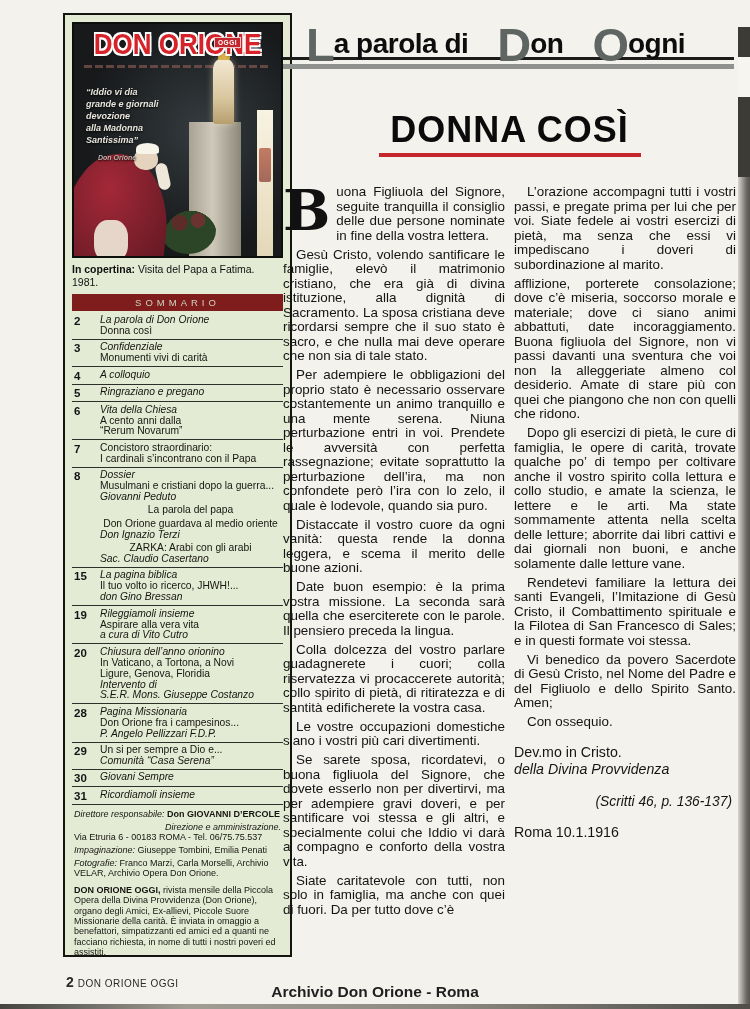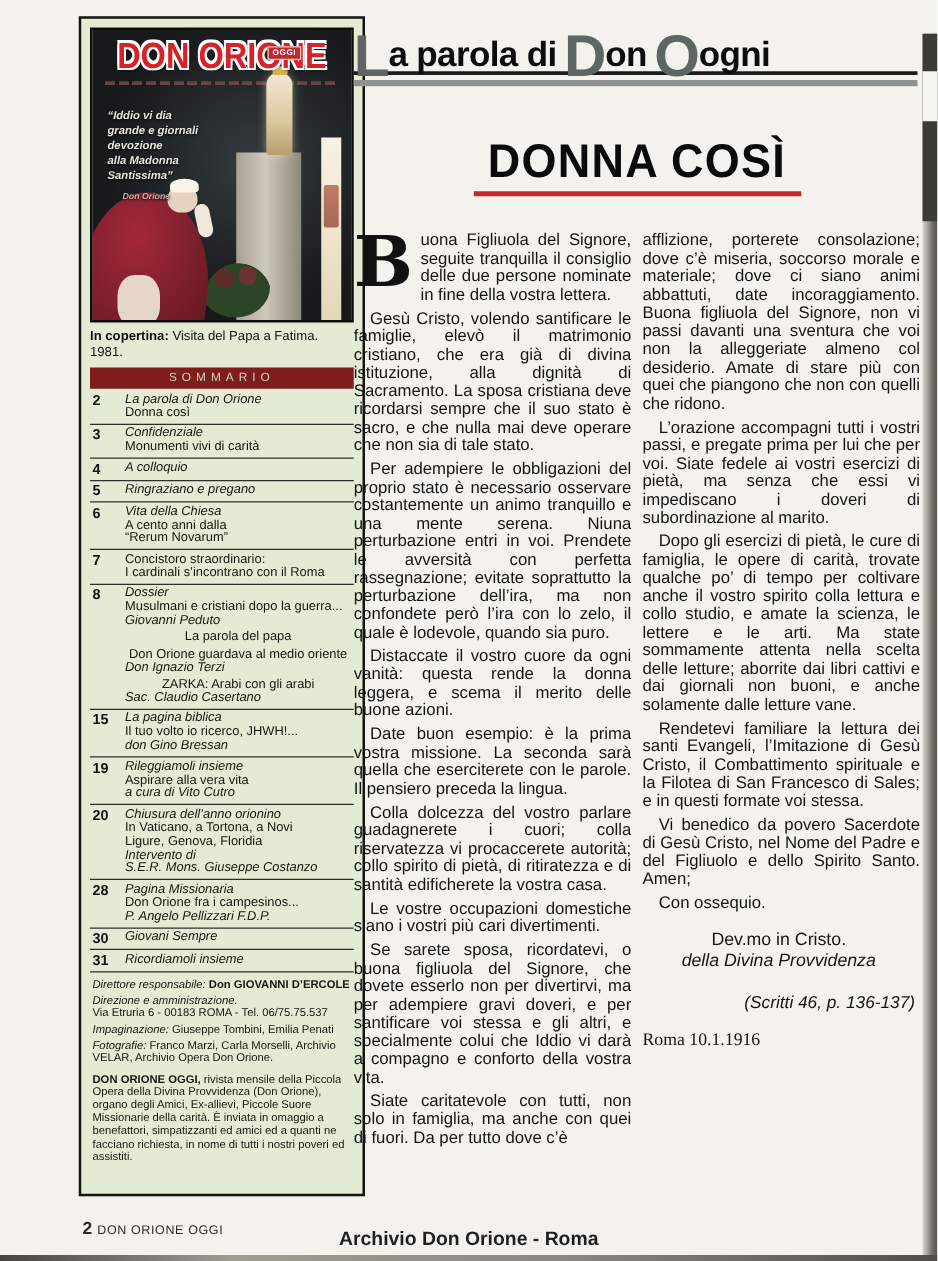--- a/index.html
+++ b/index.html
@@ -62,49 +62,49 @@
   .toc-item{display:flex;padding:2.5px 0 2px;border-bottom:1px solid #2e2e2a;}
   .toc-num{flex:0 0 26px;font-weight:700;font-size:11.5px;padding-left:2px;}
   .toc-lines{flex:1;font-size:10.3px;line-height:10.9px;color:#15150f;padding-right:2px;}
   .toc-line.it{font-style:italic;}
   .toc-line.gap{margin-top:2.5px;text-align:center;}
 
   .masthead{padding:4px 2px 0;font-size:9px;line-height:10.4px;color:#15150f;}
   .mast-line{margin-bottom:2.5px;}
   .mast-line .lab.it{font-style:italic;}
   .mast-line .b{font-weight:700;}
-  .mast-line .lab.blk{display:block;}
+  .mast-line .lab.blk{display:block;text-align:right;}
   .mast-line.gap{margin-top:6px;}
 
   
   .main{position:absolute;left:283px;top:18px;width:453px;}
   .kicker{position:relative;height:58px;}
   .kicker-line-black{position:absolute;left:0;right:2px;bottom:16px;height:3px;background:#1c1c1a;}
   .kicker-line-gray{position:absolute;left:0;right:2px;bottom:7px;height:5px;background:#8f918e;}
   .kicker-text{position:absolute;left:0;bottom:4px;white-space:nowrap;z-index:1;}
-  .kicker-part{margin-right:6px;}
+  .kicker-part{margin-right:6px;padding-left:23px;}
   .kicker .cap{font-size:47px;font-weight:700;color:#5f6562;letter-spacing:-1px;vertical-align:-8px;}
   .kicker .rest{font-size:28px;font-weight:700;color:#0d0d0d;letter-spacing:-.5px;}
 
   .article-title{margin-top:32px;text-align:center;}
   .article-title .t{display:inline-block;font-size:36px;font-weight:700;letter-spacing:1px;color:#0b0b0b;transform:scaleY(1.05);}
   .title-underline{width:262px;height:4px;background:#c4262b;margin:3px auto 0;}
 
   .columns{display:flex;gap:9px;margin-top:28px;}
   .col{width:222px;font-size:13.4px;line-height:14.5px;text-align:justify;color:#141414;}
   .col1{height:792px;overflow:hidden;}
   .para{margin:0 0 4.5px;text-indent:13px;}
   .para.first,.para.noind{text-indent:0;}
   .dropcap{float:left;font-family:"DejaVu Serif",serif;font-weight:700;font-size:56px;line-height:44px;
            padding:3px 6px 0 0;color:#111;}
 
-  .signature{margin-top:14px;text-align:center;font-size:14.2px;line-height:17.5px;padding-right:4px;}
+  .signature{margin-top:14px;text-align:left;font-size:14.2px;line-height:17.5px;padding-right:4px;}
   .sig-line.it{font-style:italic;}
   .citation{margin-top:16px;text-align:right;font-style:italic;font-size:13.8px;padding-right:4px;}
-  .dateline{margin-top:16px;font-size:14.2px;font-family:Liberation Serif, serif;}
+  .dateline{margin-top:16px;font-size:14.2px;}
 
   
   .footer-left{position:absolute;left:66px;top:974px;font-size:10px;color:#2a2a2a;}
   .footer-left .num{font-weight:700;font-size:14px;margin-right:4px;}
   .footer-left .mag{letter-spacing:.5px;}
   .footer-archive{position:absolute;left:0;right:0;top:983px;text-align:center;font-weight:700;
                   font-size:15.5px;color:#1f1f1f;}
 </style>
 </head>
 <body>
@@ -183,21 +183,21 @@
           <div class="toc-lines">
             <div class="toc-line it">Vita della Chiesa</div>
             <div class="toc-line">A cento anni dalla</div>
             <div class="toc-line">“Rerum Novarum”</div>
           </div>
         </div>
         <div class="toc-item">
           <div class="toc-num">7</div>
           <div class="toc-lines">
             <div class="toc-line">Concistoro straordinario:</div>
-            <div class="toc-line">I cardinali s’incontrano con il Roma</div>
+            <div class="toc-line">I cardinali s’incontrano con il Papa</div>
           </div>
         </div>
         <div class="toc-item">
           <div class="toc-num">8</div>
           <div class="toc-lines">
             <div class="toc-line it">Dossier</div>
             <div class="toc-line">Musulmani e cristiani dopo la guerra...</div>
             <div class="toc-line it">Giovanni Peduto</div>
             <div class="toc-line gap">La parola del papa</div>
             <div class="toc-line gap">Don Orione guardava al medio oriente</div>
@@ -231,20 +231,27 @@
             <div class="toc-line it">Intervento di</div>
             <div class="toc-line it">S.E.R. Mons. Giuseppe Costanzo</div>
           </div>
         </div>
         <div class="toc-item">
           <div class="toc-num">28</div>
           <div class="toc-lines">
             <div class="toc-line it">Pagina Missionaria</div>
             <div class="toc-line">Don Orione fra i campesinos...</div>
             <div class="toc-line it">P. Angelo Pellizzari F.D.P.</div>
+          </div>
+        </div>
+        <div class="toc-item">
+          <div class="toc-num">29</div>
+          <div class="toc-lines">
+            <div class="toc-line">Un si per sempre a Dio e...</div>
+            <div class="toc-line it">Comunità “Casa Serena”</div>
           </div>
         </div>
         <div class="toc-item">
           <div class="toc-num">30</div>
           <div class="toc-lines">
             <div class="toc-line it">Giovani Sempre</div>
           </div>
         </div>
         <div class="toc-item">
           <div class="toc-num">31</div>
@@ -282,22 +289,22 @@
           <p class="para">Per adempiere le obbligazioni del proprio stato è necessario osservare costantemente un animo tranquillo e una mente serena. Niuna perturbazione entri in voi. Prendete le avversità con perfetta rassegnazione; evitate soprattutto la perturbazione dell’ira, ma non confondete però l’ira con lo zelo, il quale è lodevole, quando sia puro.</p>
           <p class="para">Distaccate il vostro cuore da ogni vanità: questa rende la donna leggera, e scema il merito delle buone azioni.</p>
           <p class="para">Date buon esempio: è la prima vostra missione. La seconda sarà quella che eserciterete con le parole. Il pensiero preceda la lingua.</p>
           <p class="para">Colla dolcezza del vostro parlare guadagnerete i cuori; colla riservatezza vi procaccerete autorità; collo spirito di pietà, di ritiratezza e di santità edificherete la vostra casa.</p>
           <p class="para">Le vostre occupazioni domestiche siano i vostri più cari divertimenti.</p>
           <p class="para">Se sarete sposa, ricordatevi, o buona figliuola del Signore, che dovete esserlo non per divertirvi, ma per adempiere gravi doveri, e per santificare voi stessa e gli altri, e specialmente colui che Iddio vi darà a compagno e conforto della vostra vita.</p>
           <p class="para">Siate caritatevole con tutti, non solo in famiglia, ma anche con quei di fuori. Da per tutto dove c’è</p>
         </div>
       <div class="col col2">
 
-      <p class="para noind">afflizione, porterete consolazione; dove c’è miseria, soccorso morale e materiale; dove ci siano animi abbattuti, date incoraggiamento. Buona figliuola del Signore, non vi passi davanti una sventura che voi non la alleggeriate almeno col desiderio. Amate di stare più con quei che piangono che non con quelli che ridono.</p>
-          <p class="para">L’orazione accompagni tutti i vostri passi, e pregate prima per lui che per voi. Siate fedele ai vostri esercizi di pietà, ma senza che essi vi impediscano i doveri di subordinazione al marito.</p>
+      <p class="para">L’orazione accompagni tutti i vostri passi, e pregate prima per lui che per voi. Siate fedele ai vostri esercizi di pietà, ma senza che essi vi impediscano i doveri di subordinazione al marito.</p>
+          <p class="para noind">afflizione, porterete consolazione; dove c’è miseria, soccorso morale e materiale; dove ci siano animi abbattuti, date incoraggiamento. Buona figliuola del Signore, non vi passi davanti una sventura che voi non la alleggeriate almeno col desiderio. Amate di stare più con quei che piangono che non con quelli che ridono.</p>
           <p class="para">Dopo gli esercizi di pietà, le cure di famiglia, le opere di carità, trovate qualche po’ di tempo per coltivare anche il vostro spirito colla lettura e collo studio, e amate la scienza, le lettere e le arti. Ma state sommamente attenta nella scelta delle letture; aborrite dai libri cattivi e dai giornali non buoni, e anche solamente dalle letture vane.</p>
           <p class="para">Rendetevi familiare la lettura dei santi Evangeli, l’Imitazione di Gesù Cristo, il Combattimento spirituale e la Filotea di San Francesco di Sales; e in questi formate voi stessa.</p>
           <p class="para">Vi benedico da povero Sacerdote di Gesù Cristo, nel Nome del Padre e del Figliuolo e dello Spirito Santo. Amen;</p>
           <p class="para">Con ossequio.</p>
           <div class="signature">
             <div class="sig-line">Dev.mo in Cristo.</div>
             <div class="sig-line it">della Divina Provvidenza</div>
           </div>
           <div class="citation">(Scritti 46, p. 136-137)</div>
           <div class="dateline">Roma 10.1.1916</div>

